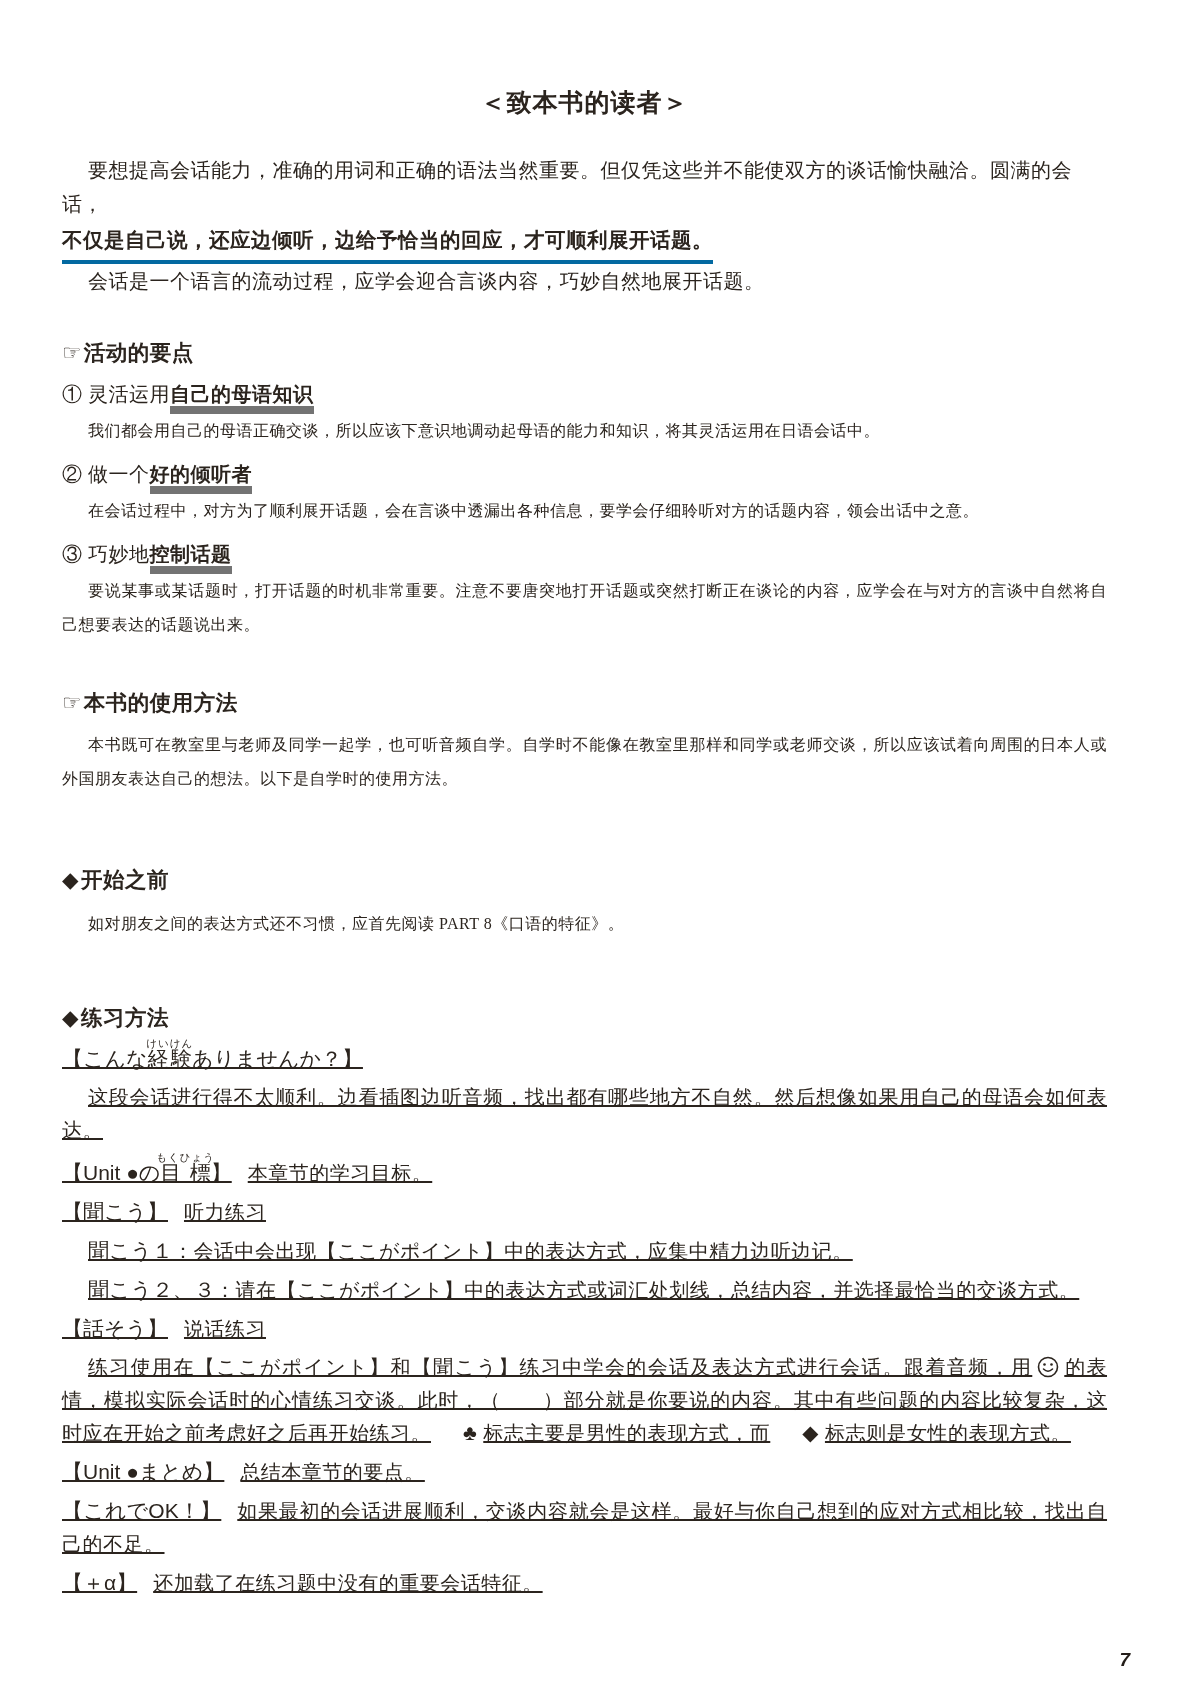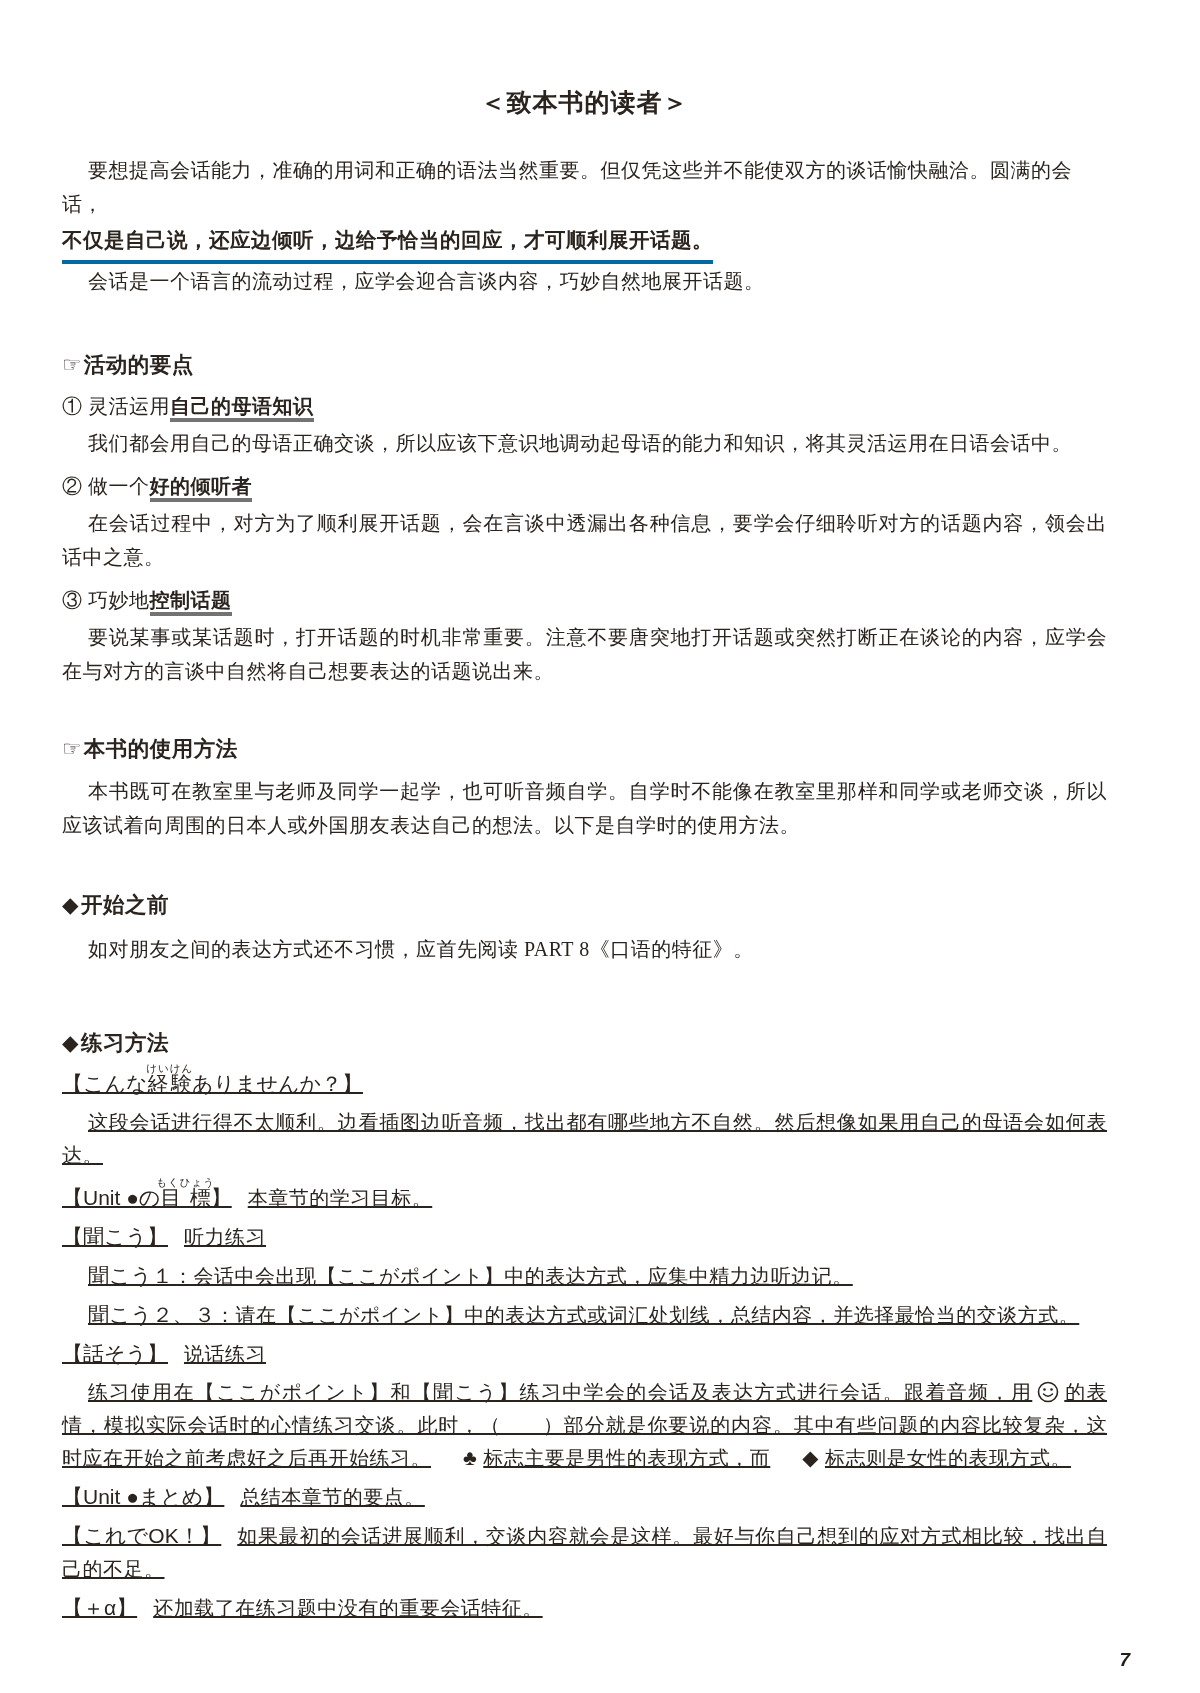--- a/index.html
+++ b/index.html
@@ -16,21 +16,21 @@
   .title {
     margin-top:86px;
     text-align:center;
     font-family:"Liberation Sans","DejaVu Sans",sans-serif;
     font-weight:bold;
     font-size:25px;
     letter-spacing:1px;
   }
 
   .body-line { font-size:20px; line-height:34px; letter-spacing:0.5px; }
-  .para { font-size:20px; line-height:34px; letter-spacing:0.5px; text-align:justify; }
+  .para { font-size:16px; line-height:34px; letter-spacing:0.5px; text-align:justify; }
   .indent { text-indent:26px; }
 
   .intro { margin-top:34px; }
   .intro-strong {
     display:inline-block;
     font-family:"Liberation Sans","DejaVu Sans",sans-serif;
     font-weight:bold;
     font-size:20.5px;
     line-height:38px;
     border-bottom:4px solid #0369a1;
@@ -39,30 +39,30 @@
   }
 
   .sec-head {
     font-family:"Liberation Sans","DejaVu Sans",sans-serif;
     font-weight:bold;
     font-size:21.5px;
     line-height:30px;
     letter-spacing:0.5px;
   }
   .sec-head .icon { font-weight:normal; margin-right:2px; }
-  .mt-sec1 { margin-top:52px; }
+  .mt-sec1 { margin-top:40px; }
   .mt-sec2 { margin-top:46px; }
-  .mt-sec3 { margin-top:48px; }
+  .mt-sec3 { margin-top:69px; }
   .mt-sec4 { margin-top:62px; }
 
   .kp-head { margin-top:7px; font-size:20px; line-height:38px; letter-spacing:0.5px; }
   .kp-emph {
     font-family:"Liberation Sans","DejaVu Sans",sans-serif;
     font-weight:bold;
-    border-bottom:4px solid #737373;
+    border-bottom:8px solid #737373;
     padding-bottom:1px;
   }
   .kp-body { margin:1px 0 6px 0; }
 
   .usage-body { margin-top:10px; }
   .bs-body { margin-top:12px; }
 
   .practice { margin-top:5px; }
   .entry { font-size:20px; line-height:33px; letter-spacing:0.5px; text-align:justify;text-decoration:underline; }
   .entry-label {

